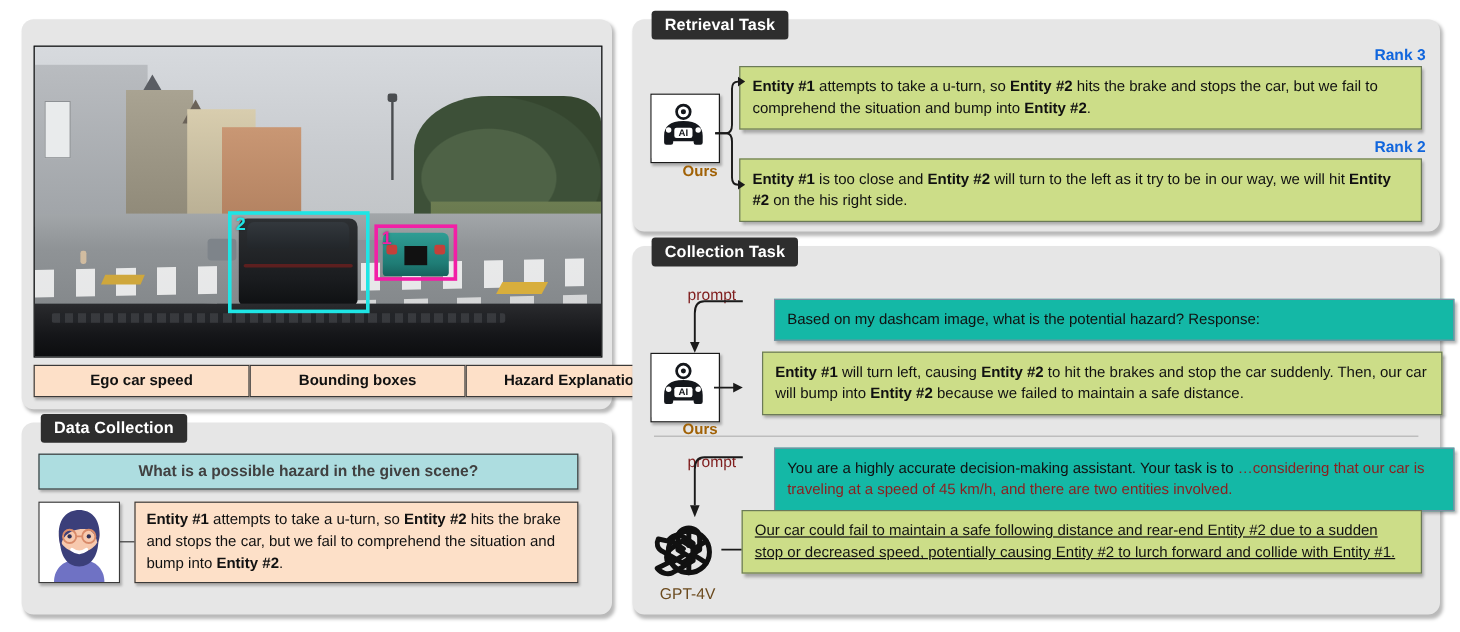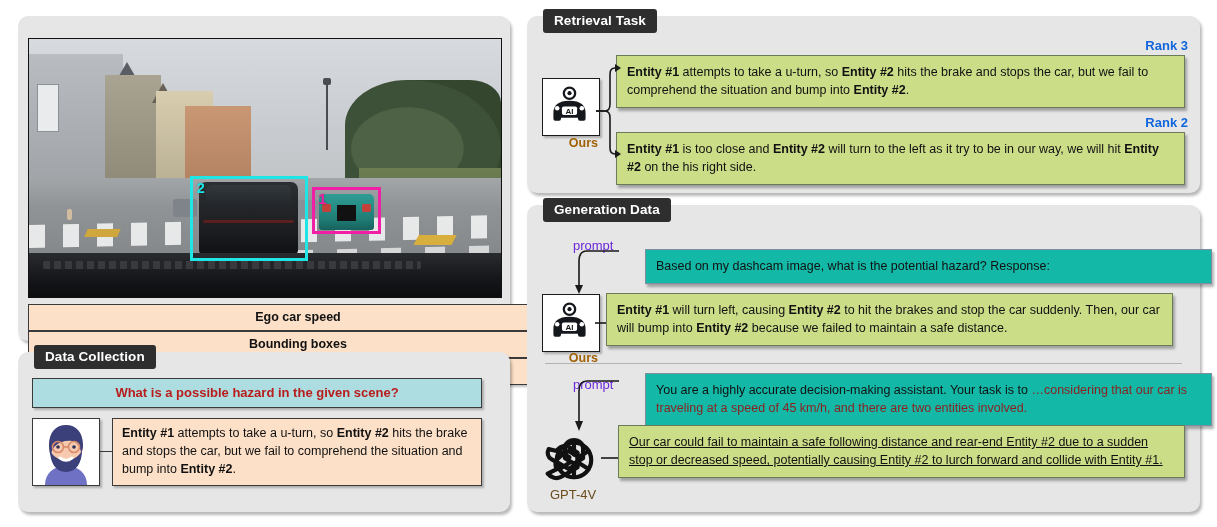--- a/index.html
+++ b/index.html
@@ -98,37 +98,37 @@
   .ycurb2{position:absolute;left:12%;top:73.5%;width:7%;height:3%;background:#cfa73c;transform:skewX(-24deg);}
 
   .bbox{position:absolute;box-sizing:border-box;}
   #bbox-2{border:3px solid #1fe5e5;left:34.2%;top:53%;width:25%;height:33%;}
   #bbox-1{border:3px solid #f21fa6;left:60%;top:57.5%;width:14.5%;height:18%;}
   .bbox-label{position:absolute;font-size:15px;font-weight:bold;line-height:1;
         top:1px;left:3px;text-shadow:0 0 2px rgba(0,0,0,.35);}
   #bbox-2 .bbox-label{color:#1fe5e5;}
   #bbox-1 .bbox-label{color:#f21fa6;}
 
-  .tag-row{position:absolute;left:10px;top:288px;width:540px;display:flex;flex-direction:column;}
+  .tag-row{position:absolute;left:10px;top:288px;width:540px;display:flex;}
   .tag{
     flex:1;
     background:#fde0c8;
     border:1.5px solid #3a3a3a;
     text-align:center;
     font-size:12.5px;font-weight:bold;color:#111;
     padding:5px 0 6px 0;
     box-shadow:1.5px 2px 2px rgba(0,0,0,.25);
   }
 
   
   #dc-panel{left:18px;top:352px;width:492px;height:160px;}
   .dc-q{
     position:absolute;left:14px;top:26px;width:448px;
     background:#addde0;border:1.3px solid #3a3a3a;
-    text-align:center;font-size:13px;font-weight:bold;color:#b91c1c;
+    text-align:center;font-size:13px;font-weight:bold;color:#404040;
     padding:6px 0 7px 0;
     box-shadow:1.5px 2px 2px rgba(0,0,0,.25);
   }
   .dc-row{position:absolute;left:14px;top:66px;display:flex;align-items:flex-start;}
   .avatar{
     width:66px;height:66px;flex:0 0 66px;
     border:1.5px solid #3a3a3a;background:#fff;
     box-shadow:1.5px 2px 2px rgba(0,0,0,.25);
     position:relative;overflow:hidden;
   }
@@ -172,21 +172,21 @@
     border:1.6px solid #1a1a1a;background:#ffffff;
     box-shadow:1.5px 2px 2px rgba(0,0,0,.25);
   }
   .agent-label{
     position:absolute;font-size:12.5px;font-weight:bold;color:#a16207;text-align:right;width:56px;
   }
   .gpt-label{
     position:absolute;font-size:13px;color:#6b4a1e;text-align:center;width:64px;
   }
   .prompt-label{
-    position:absolute;font-size:13px;color:#6d28d9;
+    position:absolute;font-size:13px;color:#7f1d1d;
   }
   .divider{position:absolute;height:1.4px;background:#b3b3b3;}
   svg{display:block;}
 </style>
 </head>
 <body>
 
 <div class="root">
 
   <div class="panel" id="dhpr-panel">
@@ -315,21 +315,21 @@
 
     <svg style="position:absolute;left:36px;top:40px;" width="60" height="52">
       <path d="M56 6 H24 Q16 6 16 16 V40" fill="none" stroke="#1a1a1a" stroke-width="1.6"></path>
       <path d="M12 40 L16 49 L20 40 Z" fill="#1a1a1a"></path>
     </svg>
     <svg style="position:absolute;left:68px;top:108px;" width="26" height="20">
       <path d="M0 10 H18" fill="none" stroke="#1a1a1a" stroke-width="1.6"></path>
       <path d="M16 6 L24 10 L16 14 Z" fill="#1a1a1a"></path>
     </svg>
 
-    <div class="green-box" style="left:79px;top:88px;width:567px;">
+    <div class="green-box" style="left:108px;top:88px;width:567px;">
       <b>Entity #1</b><span> will turn left, causing </span><b>Entity #2</b><span> to hit the brakes and stop the car suddenly. Then, our car will bump into </span><b>Entity #2</b><span> because we failed to maintain a safe distance.</span>
     </div>
 
     <div class="divider" style="left:18px;top:158px;width:637px;"></div>
 
     <div class="prompt-label" style="left:46px;top:172px;">prompt</div>
     <div class="blue-box" style="left:91px;top:168px;width:567px;"><span>You are a highly accurate decision-making assistant. Your task is to </span><span class="red-t">…considering that our car is traveling at a speed of 45 km/h, and there are two entities involved.</span></div>
 
     <div style="position:absolute;left:18px;top:226px;width:64px;height:64px;">
       <svg viewBox="0 0 64 64" width="58" height="58" aria-hidden="true">
@@ -349,15 +349,15 @@
     <svg style="position:absolute;left:36px;top:168px;" width="60" height="62">
       <path d="M56 8 H24 Q16 8 16 18 V48" fill="none" stroke="#1a1a1a" stroke-width="1.6"></path>
       <path d="M12 48 L16 58 L20 48 Z" fill="#1a1a1a"></path>
     </svg>
     <svg style="position:absolute;left:74px;top:245px;" width="20" height="16">
       <path d="M0 8 H18" fill="none" stroke="#1a1a1a" stroke-width="1.6"></path>
     </svg>
 
     <div class="green-box" style="left:91px;top:220px;width:567px;text-decoration:underline;">Our car could fail to maintain a safe following distance and rear-end Entity #2 due to a sudden stop or decreased speed, potentially causing Entity #2 to lurch forward and collide with Entity #1.</div>
   </div>
-  <div class="panel-title" style="left:543px;top:198px;">Generation Data</div>
+  <div class="panel-title" style="left:543px;top:198px;">Collection Task</div>
 
 </div>
 
 </body></html>

